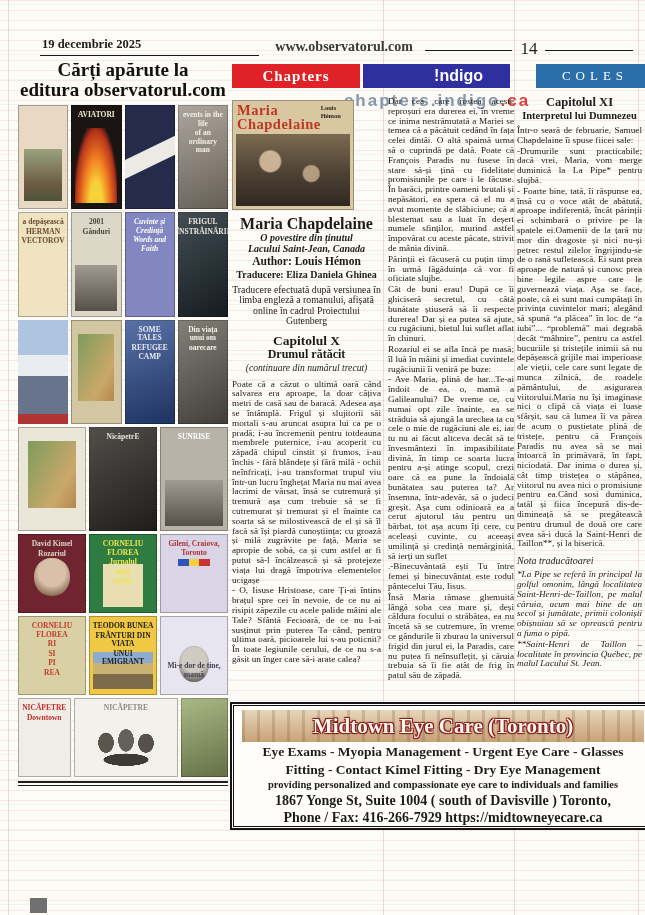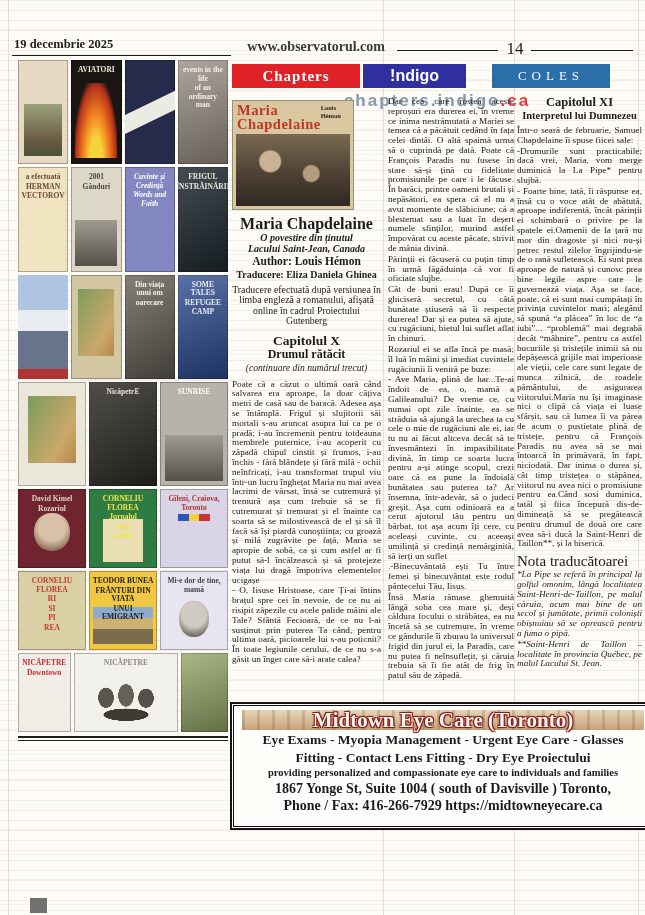--- a/index.html
+++ b/index.html
@@ -5,21 +5,21 @@
   html,body{margin:0;padding:0;background:#e9e7e2;}
   .page{position:relative;width:645px;height:915px;margin:0 auto;overflow:hidden;
     background-color:#fdfcf7;
     background-image:
       repeating-linear-gradient(to bottom, rgba(205,130,150,.16) 0 1px, transparent 1px 10px),
       repeating-linear-gradient(to bottom, rgba(140,160,205,.10) 4px 5px, transparent 5px 29px);
     font-family:"Liberation Serif",serif;color:#1c1c1c;}
   .vline{position:absolute;top:0;bottom:0;width:1px;background:rgba(205,130,150,.28);}
 
   
-  .hdr{position:absolute;left:12px;right:6px;top:36px;height:20px;display:flex;align-items:flex-end;}
+  .hdr{position:absolute;left:40px;right:6px;top:36px;height:20px;display:flex;align-items:flex-end;}
   .hdr .date{font-weight:bold;font-size:12.5px;border-bottom:1.5px solid #1a1a1a;padding:0 118px 3px 2px;white-space:nowrap;}
   .hdr .site{font-weight:bold;font-size:14px;color:#3a3a3a;margin:0 6px 1px 16px;white-space:nowrap;}
   .hdr .rule{flex:1;height:1.5px;background:#1a1a1a;margin:0 6px 5px;}
   .hdr .pagenum{font-size:17px;line-height:14px;margin:0 2px;}
 
   
   .leftcol{position:absolute;left:18px;top:60px;width:210px;}
   .leftcol h1{margin:0 0 5px;font-size:19px;line-height:20px;text-align:center;font-weight:bold;color:#111;}
   .collage{height:672px;display:flex;flex-direction:column;gap:3px;}
   .cover-row{display:flex;gap:3px;flex:1;}
@@ -64,42 +64,42 @@
   .col2{left:388px;top:97px;width:126px;height:612px;overflow:hidden;}
   .col3{left:517px;top:95px;width:125px;height:648px;overflow:hidden;}
   .paras p{margin:0;font-size:9.2px;line-height:9.8px;}
   .paras p+p{margin-top:1px;}
   .paras.italic p{font-style:italic;}
   h3.chap{margin:6px 0 0;font-size:13.5px;line-height:15px;text-align:center;font-weight:bold;}
   h4.chapsub{margin:0;font-size:12px;line-height:13px;text-align:center;font-weight:bold;}
   .col3 h3.chap{margin-top:0;font-size:12.5px;}
   .col3 h4.chapsub{font-size:10.5px;line-height:12px;}
   .cont{margin:1px 0 7px;font-style:italic;font-size:9.6px;line-height:11px;text-align:center;}
-  .noteh{margin:7px 0 2px;font-size:15px;line-height:10px;}
+  .noteh{margin:7px 0 2px;font-style:italic;font-size:10px;line-height:10px;}
   .col3 .paras{margin-top:4px;}
 
   
   .bookcover{width:120px;height:108px;border:1px solid #9a8f78;background:#d8c7a0;display:flex;flex-direction:column;}
   .cv-top{display:flex;justify-content:space-between;align-items:flex-start;padding:3px 4px 0;}
   .cv-title span{display:block;font:bold 14.5px/13.5px "Liberation Serif",serif;color:#bf3526;letter-spacing:.5px;}
   .cv-author{font:bold 6.5px/8px "Liberation Serif",serif;color:#2a2520;}
   .cv-photo{flex:1;margin:3px 3px 3px;background:
       radial-gradient(circle at 30% 38%,rgba(214,190,158,.9) 0 11%,transparent 13%),
       radial-gradient(circle at 66% 55%,rgba(196,172,140,.85) 0 9%,transparent 11%),
       linear-gradient(#7a6a52,#4e4134 55%,#2f2820);}
   h2.booktitle{margin:5px 0 1px;font-size:16px;line-height:17px;text-align:center;font-weight:bold;}
   .sub{margin:0;font-weight:bold;font-style:italic;font-size:10px;line-height:10.5px;text-align:center;}
   .bauthor{margin:1px 0 0;font-weight:bold;font-size:11.5px;line-height:12px;text-align:center;}
   .btrans{margin:2px 0 0;font-weight:bold;font-size:10px;line-height:11px;text-align:center;}
   .gutenberg{margin:5px 0 0;font-size:9.8px;line-height:10.4px;text-align:center;}
 
   
   .ad{position:absolute;left:233px;top:705px;width:404px;height:112px;background:#fffefb;
       border:1px solid #111;box-shadow:0 0 0 1px #fff,0 0 0 3px #151515;padding:4px 7px;text-align:center;}
-  .ad-photo{height:20px;margin:0 1px;display:flex;align-items:center;justify-content:center;
+  .ad-photo{height:32px;margin:0 1px;display:flex;align-items:center;justify-content:center;
       background:repeating-linear-gradient(90deg, rgba(110,80,50,.22) 0 3px, transparent 3px 15px),
                  linear-gradient(#e7d5b9,#c8a277);}
   .ad-title{font:bold 21px/21px "Liberation Serif",serif;color:#fdf6ee;
       text-shadow:1px 1px 0 #8a1d1d,-1px -1px 0 #8a1d1d,1px -1px 0 #8a1d1d,-1px 1px 0 #8a1d1d,0 0 3px #5a1010;}
   .svc{margin:3px 0 0;font-weight:bold;font-size:13.5px;line-height:14.5px;}
   .tag{margin:2px 0 0;font-weight:bold;font-size:10.5px;line-height:11px;}
   .addr{margin:3px 0 0;font-weight:bold;font-size:14px;line-height:15px;}
   .phone{margin:2px 0 0;font-weight:bold;font-size:14px;line-height:15px;}
 
   .corner-mark{position:absolute;left:30px;top:898px;width:17px;height:15px;background:#707070;}
@@ -115,62 +115,64 @@
 
   <header class="hdr">
     <span class="date">19 decembrie 2025</span>
     <span class="site">www.observatorul.com</span>
     <span class="rule"></span>
     <span class="pagenum">14</span>
     <span class="rule"></span>
   </header>
 
   <section class="leftcol">
+    <h1><span>Cărți apărute la</span><br>
+    <span>editura observatorul.com</span></h1>
     <div class="collage">
         <div class="cover-row">
           <div class="cover kind-building" style="background: rgb(231, 217, 195);"></div>
           <div class="cover kind-flames" style="background: rgb(26, 21, 18);">
             <span style="color: rgb(242, 234, 216); text-align: center;">AVIATORI</span>
           </div>
           <div class="cover kind-slash" style="background: rgb(38, 43, 76);"></div>
           <div class="cover kind-photo" style="background: rgb(151, 141, 128);">
             <span style="color: rgb(242, 239, 230);">events in the life</span>
             <span style="color: rgb(242, 239, 230);">of an ordinary man</span>
           </div>
         </div>
         <div class="cover-row">
           <div class="cover kind-plain" style="background: rgb(240, 227, 191);">
-            <span style="color: rgb(106, 74, 50);">a efectuată</span>
+            <span style="color: rgb(106, 74, 50);">a depășească</span>
             <span style="color: rgb(106, 74, 50);">HERMAN</span>
             <span style="color: rgb(106, 74, 50);">VECTOROV</span>
           </div>
           <div class="cover kind-bridge" style="background: rgb(221, 215, 199);">
             <span style="color: rgb(74, 68, 60);">2001</span>
             <span style="color: rgb(74, 68, 60);">Gânduri</span>
           </div>
           <div class="cover kind-script" style="background: rgb(130, 135, 193);">
             <span style="color: rgb(255, 255, 255);">Cuvinte și Credință</span>
             <span style="color: rgb(255, 255, 255);">Words and Faith</span>
           </div>
           <div class="cover kind-photo-dark" style="background: rgb(36, 48, 55);">
             <span style="color: rgb(233, 229, 218);">FRIGUL</span>
             <span style="color: rgb(233, 229, 218);">ÎNSTRĂINĂRII</span>
           </div>
         </div>
         <div class="cover-row">
           <div class="cover kind-mountain" style="background: rgb(169, 189, 217);"></div>
           <div class="cover kind-painting" style="background: rgb(210, 199, 162);"></div>
-          <div class="cover kind-photo-dark" style="background: rgb(111, 107, 98);">
-            <span style="color: rgb(244, 242, 234);">Din viața unui om</span>
-            <span style="color: rgb(244, 242, 234);">oarecare</span>
-          </div>
           <div class="cover kind-photo" style="background: rgb(42, 74, 142);">
             <span style="color: rgb(234, 234, 244);">SOME TALES</span>
             <span style="color: rgb(234, 234, 244);">REFUGEE</span>
             <span style="color: rgb(234, 234, 244);">CAMP</span>
+          </div>
+          <div class="cover kind-photo-dark" style="background: rgb(111, 107, 98);">
+            <span style="color: rgb(244, 242, 234);">Din viața unui om</span>
+            <span style="color: rgb(244, 242, 234);">oarecare</span>
           </div>
         </div>
         <div class="cover-row">
           <div class="cover kind-painting" style="background: rgb(234, 231, 216);"></div>
           <div class="cover kind-photo-dark" style="background: rgb(52, 50, 45);">
             <span style="color: rgb(233, 228, 214);">NicăpetrE</span>
           </div>
           <div class="cover kind-bridge" style="background: rgb(183, 179, 169);">
             <span style="color: rgb(255, 255, 255);">SUNRISE</span>
           </div>
@@ -197,41 +199,41 @@
             <span style="color: rgb(194, 58, 42);">SI</span>
             <span style="color: rgb(194, 58, 42);">PI</span>
             <span style="color: rgb(194, 58, 42);">REA</span>
           </div>
           <div class="cover kind-streetscene" style="background: rgb(241, 200, 67);">
             <span style="color: rgb(33, 32, 28);">TEODOR BUNEA</span>
             <span style="color: rgb(33, 32, 28);">FRÂNTURI DIN VIATA</span>
             <span style="color: rgb(33, 32, 28);">UNUI EMIGRANT</span>
           </div>
           <div class="cover kind-portrait-gray" style="background: rgb(231, 229, 240);">
-            <span style="color: rgb(63, 63, 82);">Mi-e dor de tine, mamă</span>
+            <span style="color: rgb(63, 63, 82); margin-top: 40px;">Mi-e dor de tine, mamă</span>
           </div>
         </div>
         <div class="cover-row">
           <div class="cover kind-plain" style="background: rgb(240, 236, 230); flex: 0.8 1 0%;">
             <span style="color: rgb(192, 48, 48);">NICĂPETRE</span>
             <span style="color: rgb(192, 48, 48);">Downtown</span>
           </div>
           <div class="cover kind-sculpture" style="background: rgb(243, 241, 236); flex: 1.7 1 0%;">
             <span style="color: rgb(140, 138, 128);">NICĂPETRE</span>
           </div>
           <div class="cover kind-photo" style="background: rgb(147, 165, 101); flex: 0.7 1 0%;"></div>
         </div>
       </div>
     <div class="collage-underline"></div>
   </section>
 
   <section class="retailers">
     <div class="logo-row">
       <div class="logo chapters" style="background: rgb(224, 34, 40);">Chapters</div>
-      <div class="logo indigo" style="background: rgb(47, 47, 159);">!ndigo</div>
+      <div class="logo indigo" style="background: rgb(47, 47, 159); padding-left: 44px;">!ndigo</div>
       <div class="logo coles" style="background: rgb(42, 111, 168);">COLES</div>
     </div>
     <div class="siteline">
       <span style="color: rgb(133, 152, 173);">chapters.indigo</span><span style="color: rgb(224, 58, 58);">.ca</span>
     </div>
   </section>
 
   <section class="col col1">
     <div class="bookcover">
       <div class="cv-top">
@@ -283,20 +285,20 @@
         <p>*La Pipe se referă în principal la golful omonim, lângă localitatea Saint-Henri-de-Taillon, pe malul căruia, acum mai bine de un secol și jumătate, primii coloniști obișnuiau să se oprească pentru a fuma o pipă.</p>
         <p>**Saint-Henri de Taillon – localitate în provincia Québec, pe malul Lacului St. Jean.</p>
       </div>
   </section>
 
   <section class="ad">
     <div class="ad-photo">
       <span class="ad-title">Midtown Eye Care (Toronto)</span>
     </div>
     <p class="svc">Eye Exams  -  Myopia Management  - Urgent Eye Care  - Glasses</p>
-    <p class="svc">Fitting - Contact Lens Fitting -  Dry Eye Proiectului</p>
+    <p class="svc">Fitting - Contact Kimel Fitting -  Dry Eye Management</p>
     <p class="tag">providing personalized and compassionate eye care to individuals and families</p>
     <p class="addr">1867 Yonge St, Suite 1004 ( south of Davisville ) Toronto,</p>
     <p class="phone">Phone / Fax: 416-266-7929  https://midtowneyecare.ca</p>
   </section>
 
   <div class="corner-mark"></div>
 </div>
 
 </body></html>

